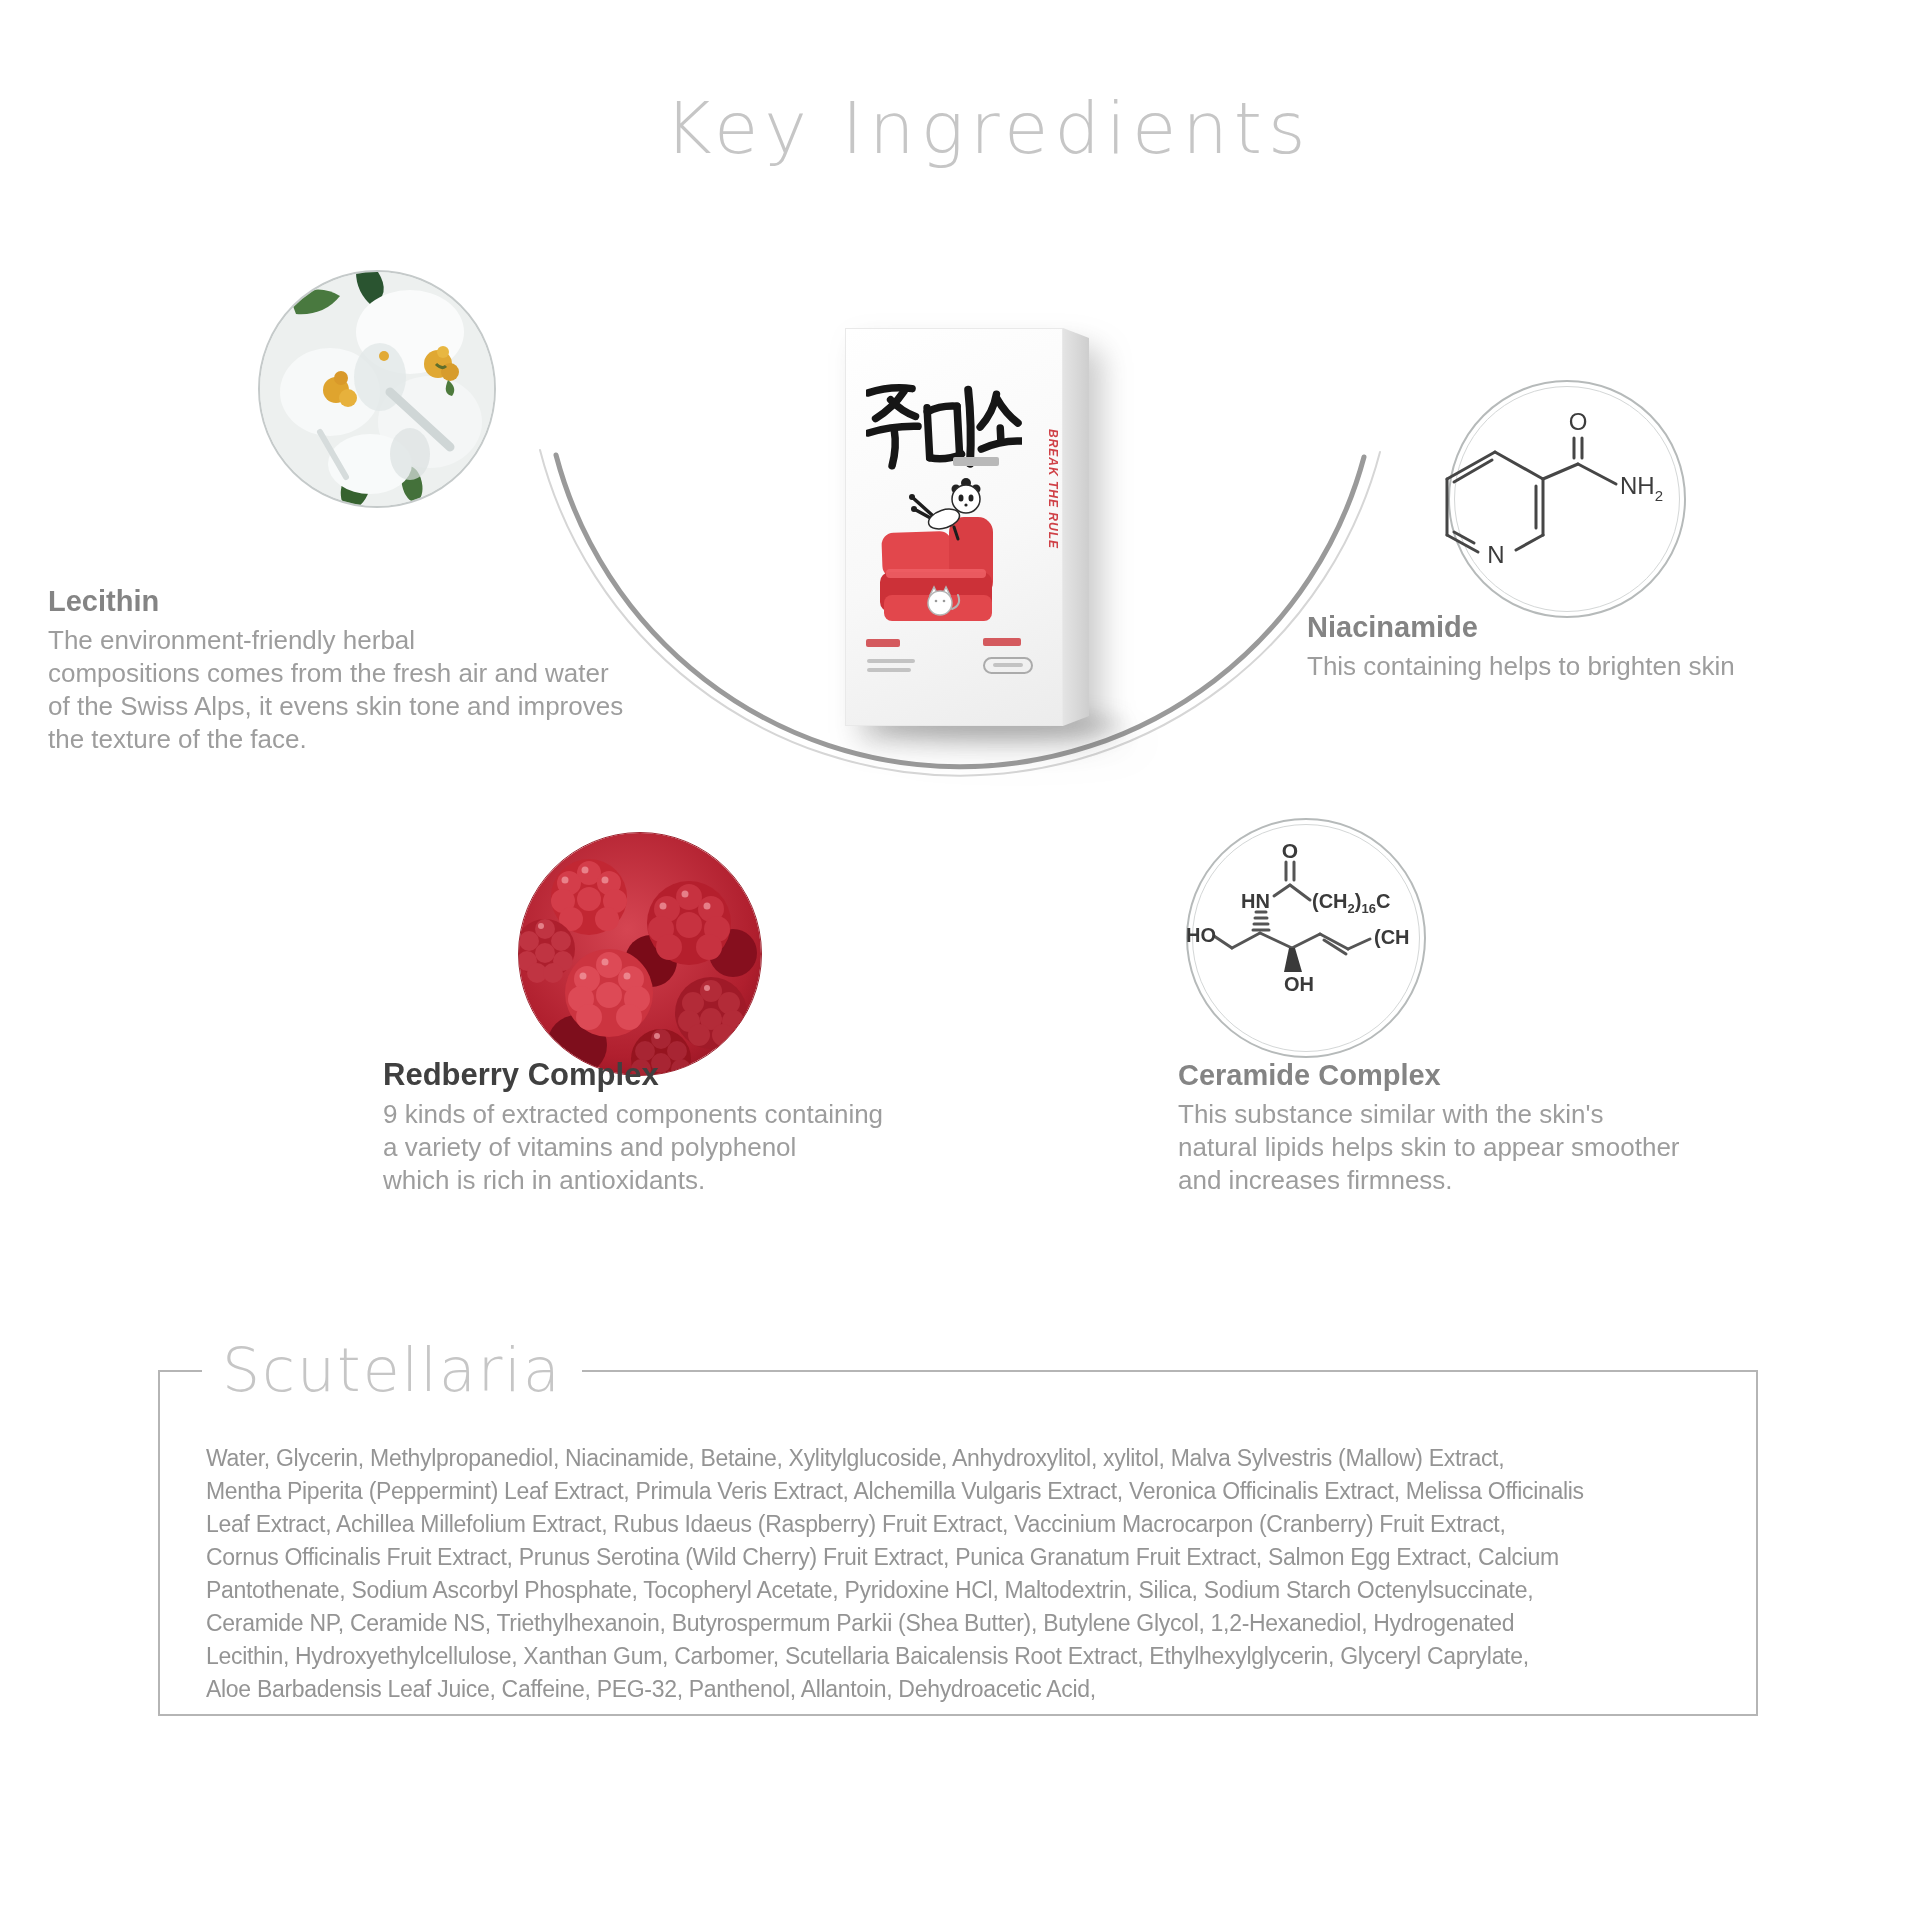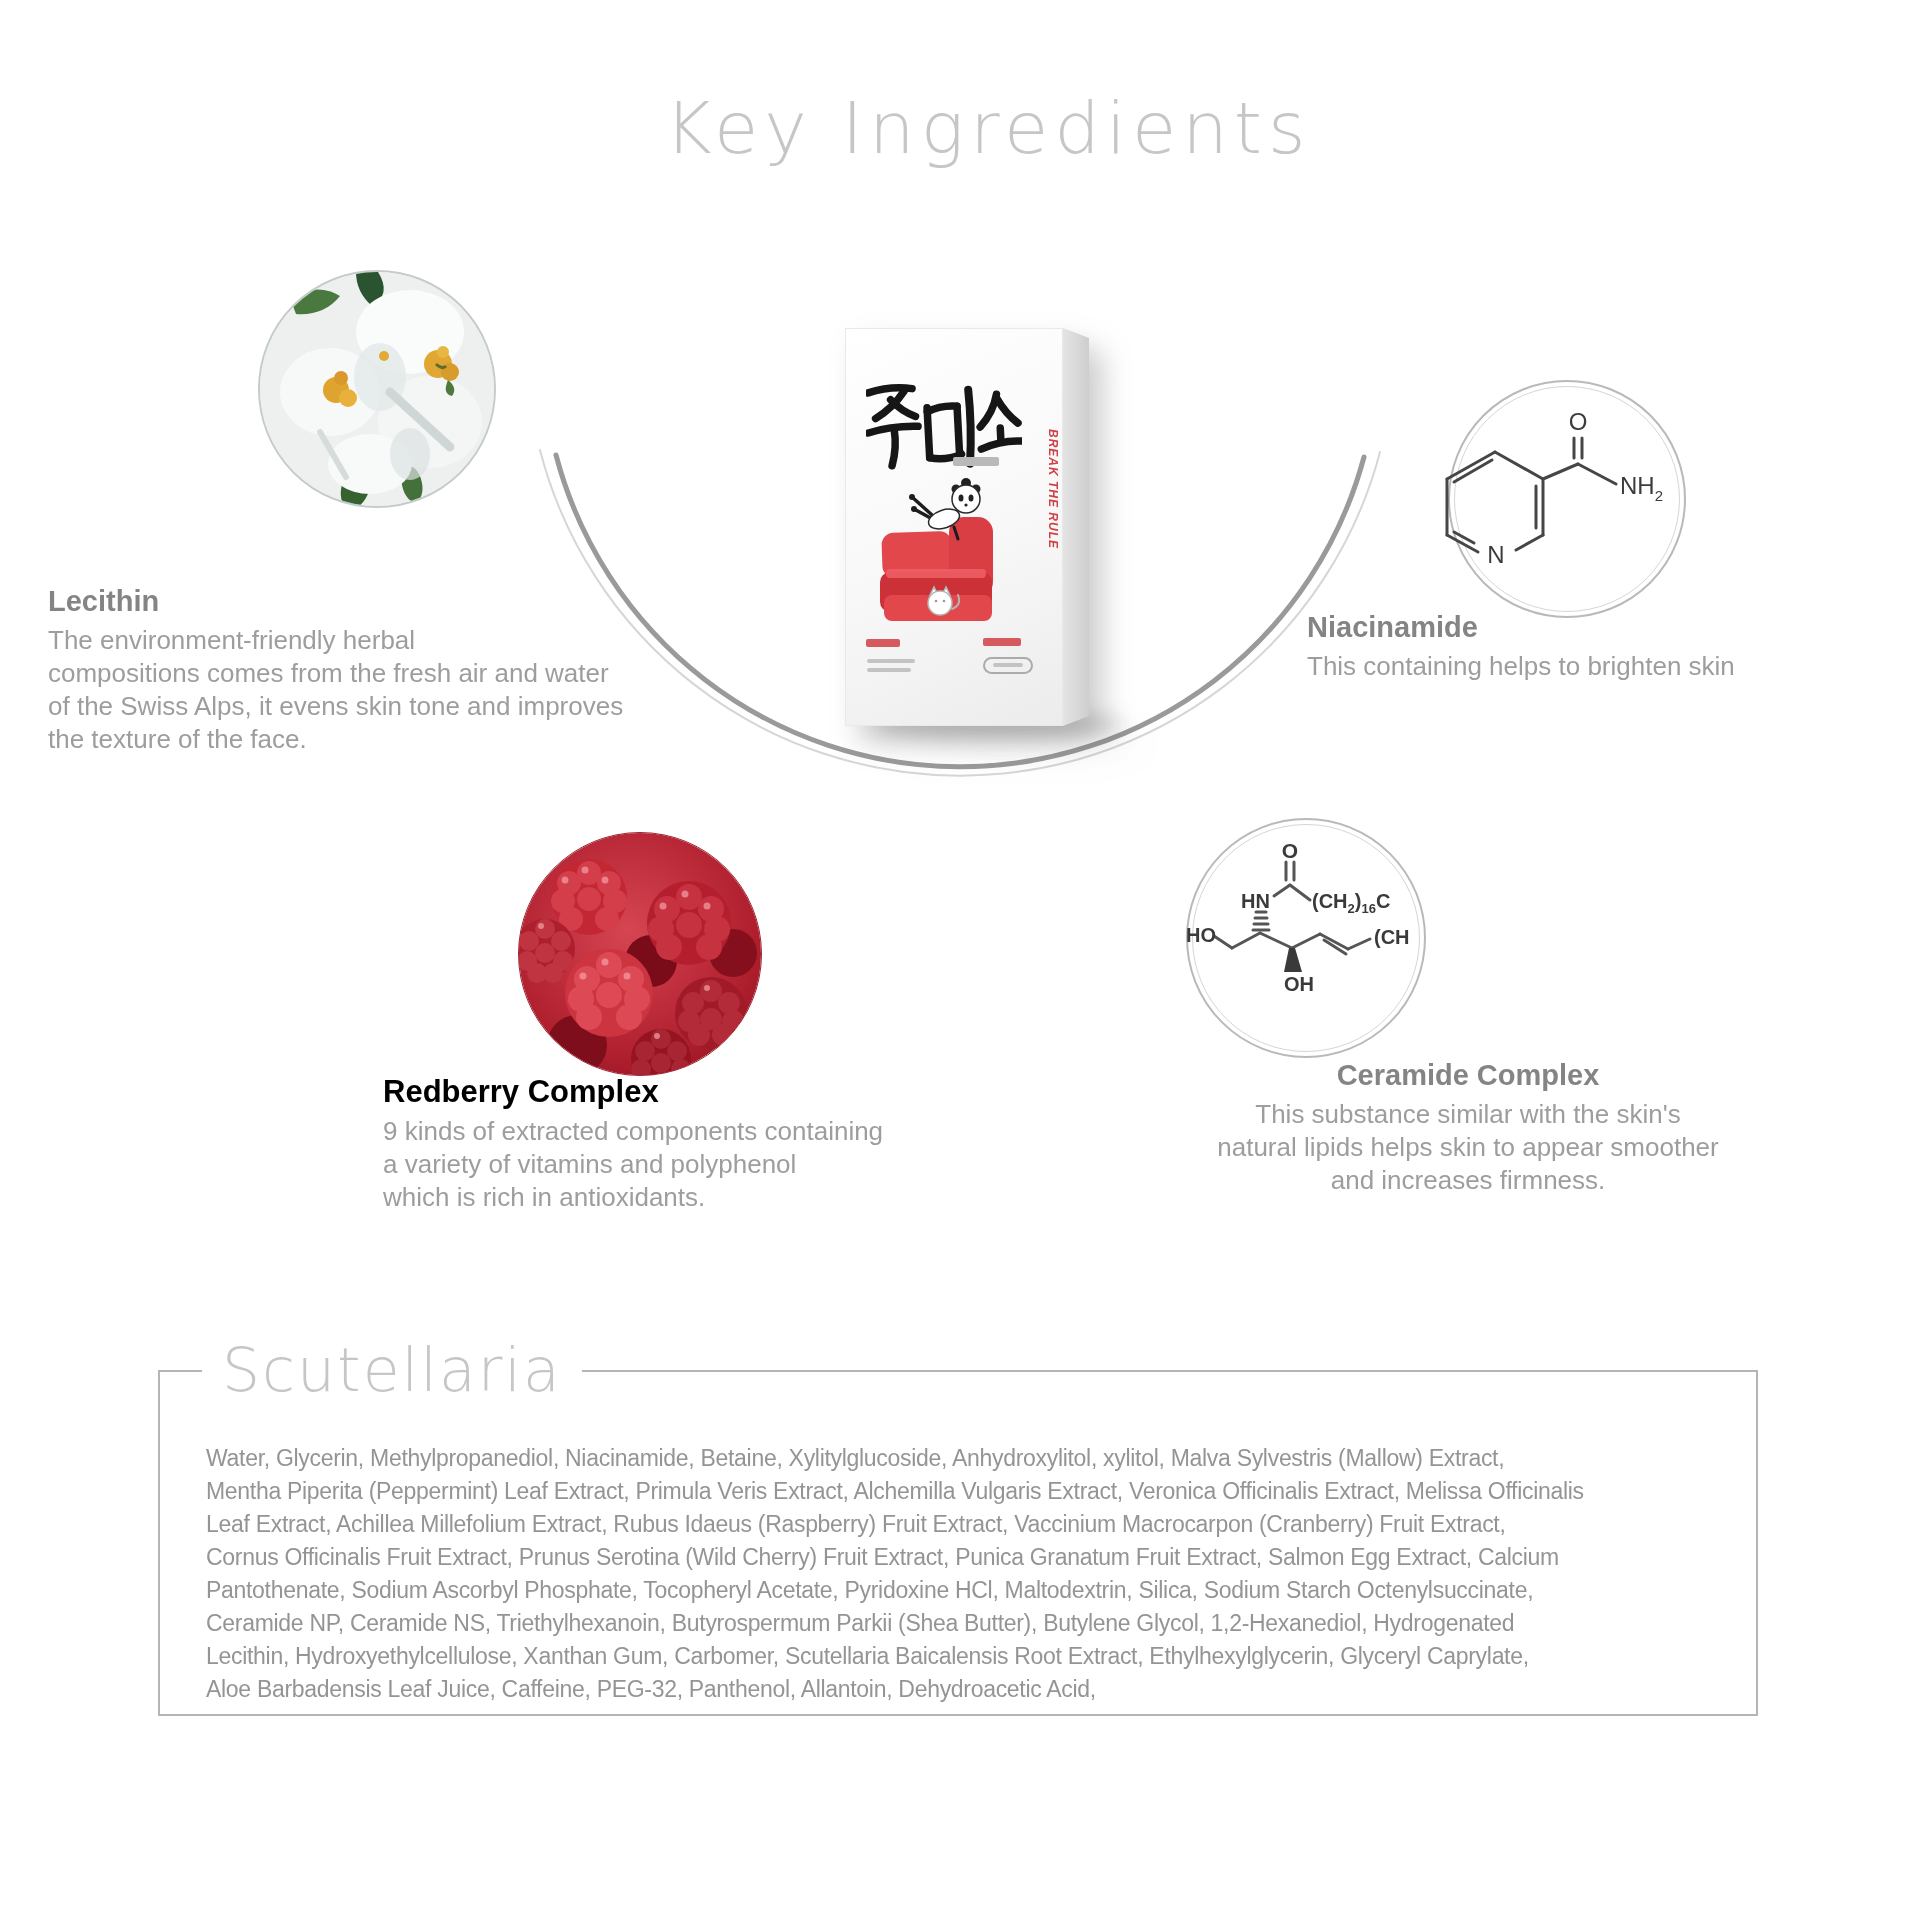--- a/index.html
+++ b/index.html
@@ -28,22 +28,22 @@
   #gigawhite-circle{left:258px;top:270px;width:234px;height:234px;border:2px solid #c5caca;background:#edf0ef;}
   #niacinamide-circle{left:1448px;top:380px;width:234px;height:234px;}
   #redberry-circle{left:518px;top:832px;width:242px;height:242px;border:1px solid #9c2430;}
   #ceramide-circle{left:1186px;top:818px;width:236px;height:236px;}
 
   .sec-heading{font-weight:bold;color:#848484;font-size:29px;line-height:34px;}
   .sec-desc{color:#9d9d9d;font-size:26px;line-height:33px;white-space:pre-line;margin-top:6px;}
   #gigawhite-text{left:48px;top:584px;width:640px;}
   #niacinamide-text{left:1307px;top:610px;width:580px;}
   #redberry-text{left:383px;top:1058px;width:580px;}
-  #redberry-text .sec-heading{font-size:31px;color:#000000;margin-top:17px;}
-  #ceramide-text{left:1178px;top:1058px;width:580px;text-align:center;}
+  #redberry-text .sec-heading{font-size:31px;color:#404040;}
+  #ceramide-text{left:1178px;top:1058px;width:580px;}
 
   
   #product-box{left:845px;top:328px;width:246px;height:400px;filter:drop-shadow(14px 16px 14px rgba(90,90,90,0.30));}
   #box-front{left:0;top:0;width:218px;height:398px;
     background:linear-gradient(155deg,#ffffff 0%,#f8f8f8 55%,#ececec 100%);
     border:1px solid #e9e9e9;box-sizing:border-box;}
   #box-side{left:218px;top:0;width:26px;height:398px;
     background:linear-gradient(to right,#e4e4e4,#cecece);
     clip-path:polygon(0 0,100% 2.5%,100% 97.5%,0 100%);}
   #ground-shadow{left:30px;top:384px;width:250px;height:26px;border-radius:50%;

